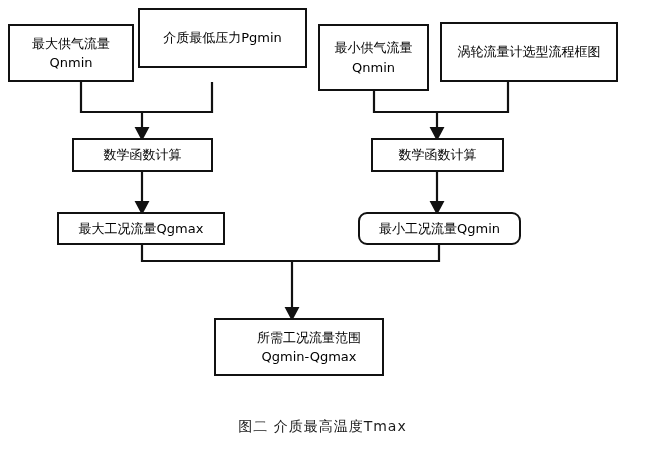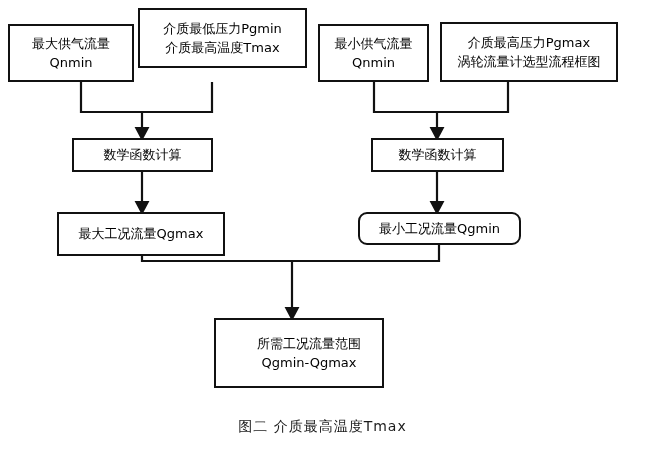--- a/index.html
+++ b/index.html
@@ -37,30 +37,30 @@
     color: #000000;
     z-index: 3;
   }
   .node .line1, .node .line2 {
     display: block;
     white-space: nowrap;
   }
   
   #node-qnmax      { left: 8px;   top: 24px;  width: 126px; height: 58px; }
   #node-pgmin-tmax { left: 138px; top: 8px;  width: 169px; height: 60px; }
-  #node-qnmin      { left: 318px; top: 24px;  width: 111px; height: 58px; }
+  #node-qnmin      { left: 318px; top: 24px;  width: 111px; height: 67px; }
   #node-pgmax-tmin { left: 440px; top: 22px;  width: 178px; height: 60px; }
   
   #node-calc-left  { left: 72px;  top: 138px; width: 141px; height: 34px; }
   #node-calc-right { left: 371px; top: 138px; width: 133px; height: 34px; }
   
-  #node-qgmax      { left: 57px;  top: 212px; width: 168px; height: 44px; }
+  #node-qgmax      { left: 57px;  top: 212px; width: 168px; height: 33px; }
   #node-qgmin      { left: 358px; top: 212px; width: 163px; height: 33px; border-radius: 9px; }
   
-  #node-range      { left: 214px; top: 318px; width: 170px; height: 70px; padding-left: 20px; }
+  #node-range      { left: 214px; top: 318px; width: 170px; height: 58px; padding-left: 20px; }
 
   .connectors {
     position: absolute;
     left: 0; top: 0;
     width: 645px; height: 460px;
     z-index: 1;
     pointer-events: none;
   }
   .caption {
     position: absolute;
@@ -101,30 +101,28 @@
     </g>
   </svg>
 
   <div class="node" id="node-qnmax">
     <span class="line1">最大供气流量</span>
     <span class="line2">Qnmin</span>
   </div>
 
   <div class="node" id="node-pgmin-tmax">
     <span class="line1">介质最低压力Pgmin</span>
-    <span class="line2">介质最高温度Tmax</span>
   </div>
 
   <div class="node" id="node-qnmin">
     <span class="line1">最小供气流量</span>
     <span class="line2">Qnmin</span>
   </div>
 
   <div class="node" id="node-pgmax-tmin">
-    <span class="line1">介质最高压力Pgmax</span>
     <span class="line2">涡轮流量计选型流程框图</span>
   </div>
 
   <div class="node" id="node-calc-left">
     <span class="line1">数学函数计算</span>
   </div>
 
   <div class="node" id="node-calc-right">
     <span class="line1">数学函数计算</span>
   </div>

